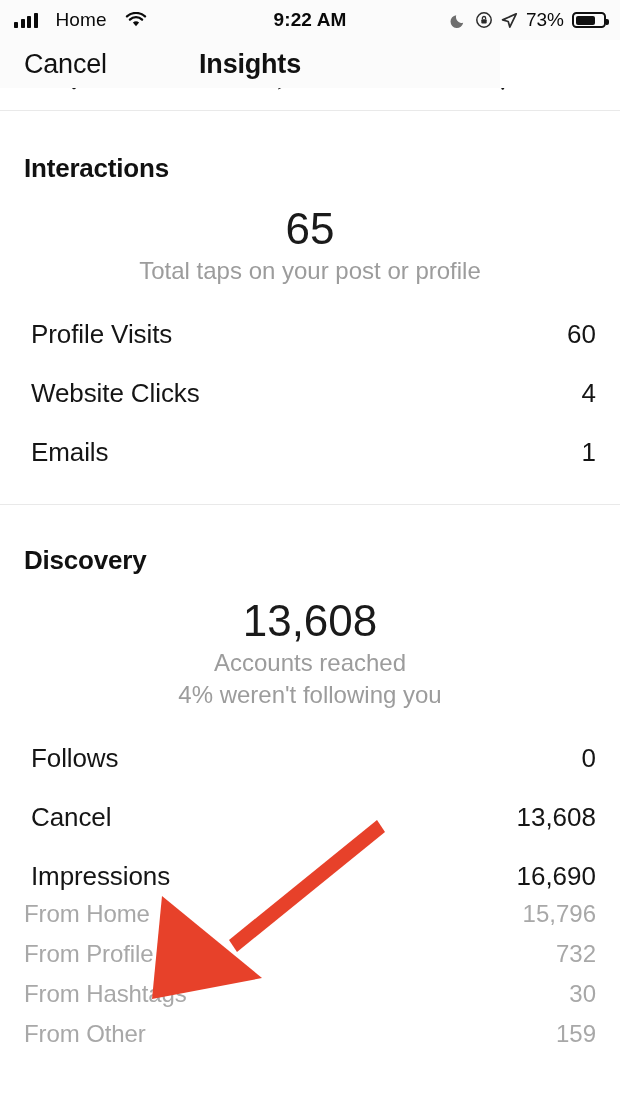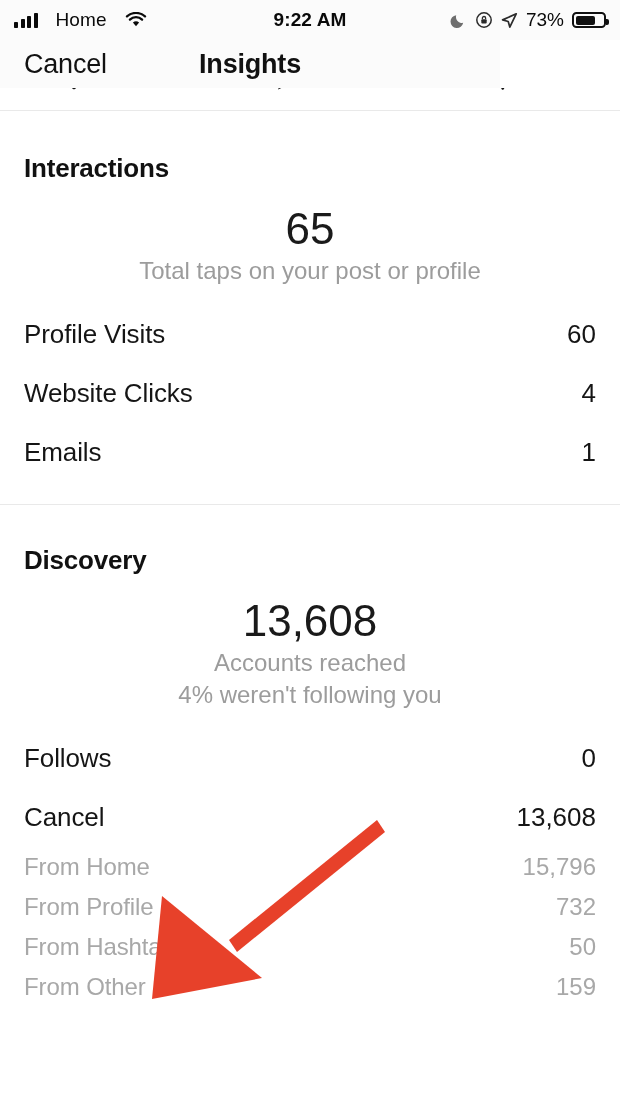--- a/index.html
+++ b/index.html
@@ -90,20 +90,21 @@
     font-size:44px; font-weight:300; color:#1a1a1a; letter-spacing:0; line-height:1.06;
   }
   .bigstat .sub {
     font-size:24px; font-weight:400; color:#9c9c9c; line-height:1.18; margin-top:4px;
   }
 
   .rows { margin-top:20px; }
   .row {
     display:flex; align-items:flex-end; justify-content:space-between;
     padding:14px 0;
+    margin-left:7px;
   }
   .row .label { font-size:26px; font-weight:400; color:#151515; letter-spacing:-.1px; }
   .row .value { font-size:26px; font-weight:400; color:#151515; }
 
   .subrow { display:flex; align-items:center; justify-content:space-between; padding:6px 0; }
   .subrow .label { font-size:24px; font-weight:400; color:#a8a8a8; letter-spacing:-.1px; }
   .subrow .value { font-size:24px; font-weight:400; color:#a8a8a8; }
 
   
   .annot { position:absolute; left:0; top:0; width:620px; height:1102px; pointer-events:none; }
@@ -233,32 +234,36 @@
 
       <div class="rows">
         <div class="row">
           <span class="label">Follows</span>
           <span class="value">0</span>
         </div>
         <div class="row">
           <span class="label">Cancel</span>
           <span class="value">13,608</span>
         </div>
+        <div class="row" style="padding-bottom:2px;">
+          <span class="label">Impressions</span>
+          <span class="value">16,690</span>
+        </div>
 
         <div class="subrow">
           <span class="label">From Home</span>
           <span class="value">15,796</span>
         </div>
         <div class="subrow">
           <span class="label">From Profile</span>
           <span class="value">732</span>
         </div>
         <div class="subrow">
           <span class="label">From Hashtags</span>
-          <span class="value">50</span>
+          <span class="value">30</span>
         </div>
         <div class="subrow">
           <span class="label">From Other</span>
           <span class="value">159</span>
         </div>
       </div>
     </div>
   </div>
 
   <svg class="annot" viewBox="0 0 620 1102">

